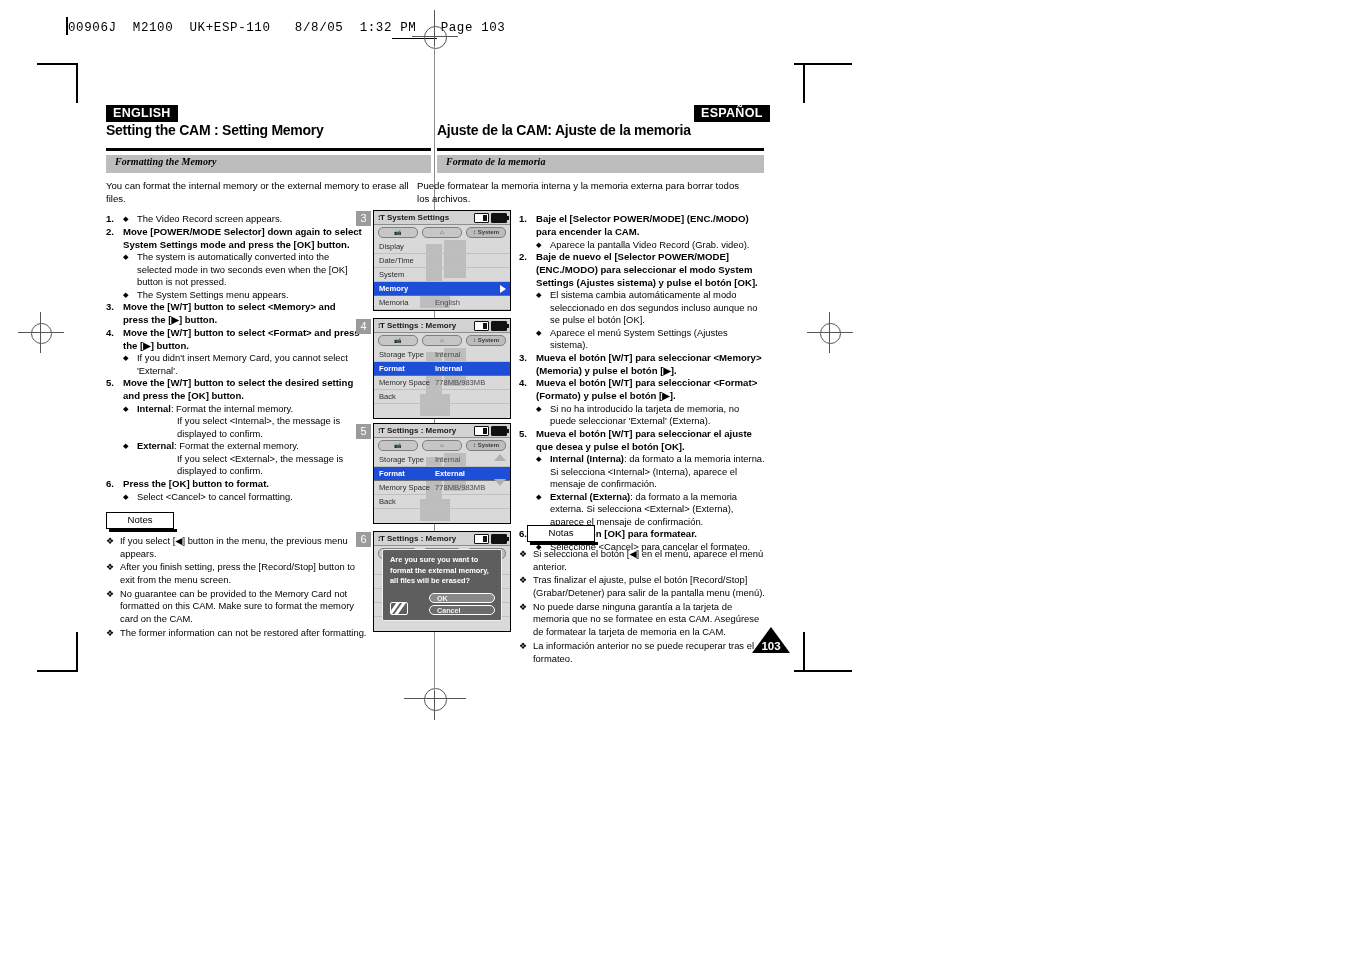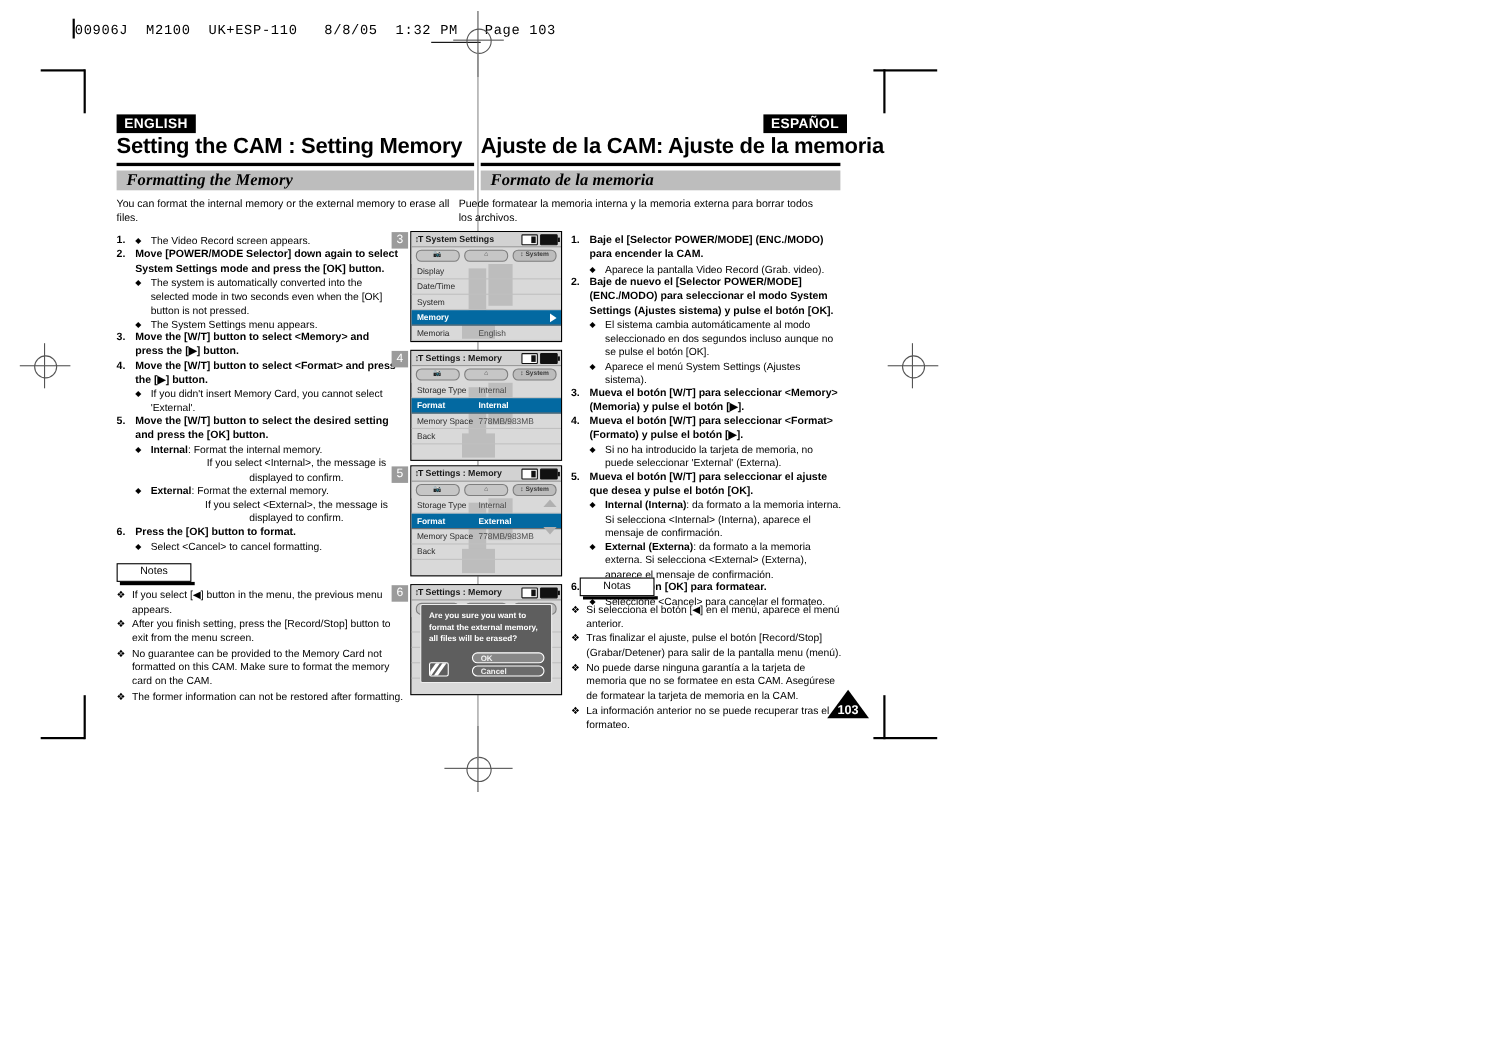--- a/index.html
+++ b/index.html
@@ -47,21 +47,21 @@
     padding: 2px 7px 2px 7px;
     line-height: 1.05;
   }
   .lang-row { position: absolute; top: 103px; }
   .lang-row.en { left: 106px; }
   .lang-row.es { left: 694px; }
 
   .page-title {
     position: absolute;
     top: 122px;
-    font-size: 20px;
+    font-size: 14px;
     font-weight: bold;
     letter-spacing: -0.25px;
     white-space: nowrap;
   }
   .page-title.en { left: 106px; }
   .page-title.es { left: 437px; }
 
   .title-rule {
     position: absolute;
     top: 148px;
@@ -74,21 +74,21 @@
   .section-band {
     position: absolute;
     top: 155px;
     height: 18px;
     background: #bdbdbd;
   }
   .section-band.en { left: 106px; width: 325px; }
   .section-band.es { left: 437px; width: 327px; }
   .section-band span {
     display: block;
-    font-size: 15px;
+    font-size: 10px;
     font-weight: bold;
     font-style: italic;
     font-family: "Liberation Serif", serif;
     padding: 1px 0 0 9px;
     letter-spacing: 0.1px;
   }
 
   .intro {
     position: absolute;
     top: 180px;
@@ -124,21 +124,21 @@
     line-height: 1.33;
     margin-top: 0px;
   }
   .sub-bullet {
     flex: 0 0 14px;
     font-size: 7.2px;
     line-height: 1.75;
   }
   .sub-body { flex: 1; }
   .sub-body b { font-weight: bold; }
-  .sub-indent { padding-left: 40px; display: block; text-align: center; }
+  .sub-indent { padding-left: 40px; display: block; }
 
   
   .notes-tab {
     position: absolute;
     width: 68px;
     height: 17px;
     border: 1.6px solid #000;
     background: #fff;
     box-sizing: border-box;
   }
@@ -279,21 +279,21 @@
     border-bottom: 1px solid #c0c0c0;
     padding-left: 5px;
     position: relative;
     z-index: 2;
     color: #2b2b2b;
     font-size: 7.6px;
   }
   .lcd-row .lbl { flex: 0 0 56px; }
   .lcd-row .val { flex: 1; color: #4a4a4a; }
   .lcd-row.sel {
-    background: #0369a1;
+    background: #1d4ed8;
     color: #fff;
     font-weight: bold;
     border-bottom: 1px solid #6e6e6e;
   }
   .lcd-row.sel .val { color: #fff; }
   .lcd-row .caret {
     margin-left: auto;
     margin-right: 4px;
     width: 0; height: 0;
     border-left: 6px solid #fff;

